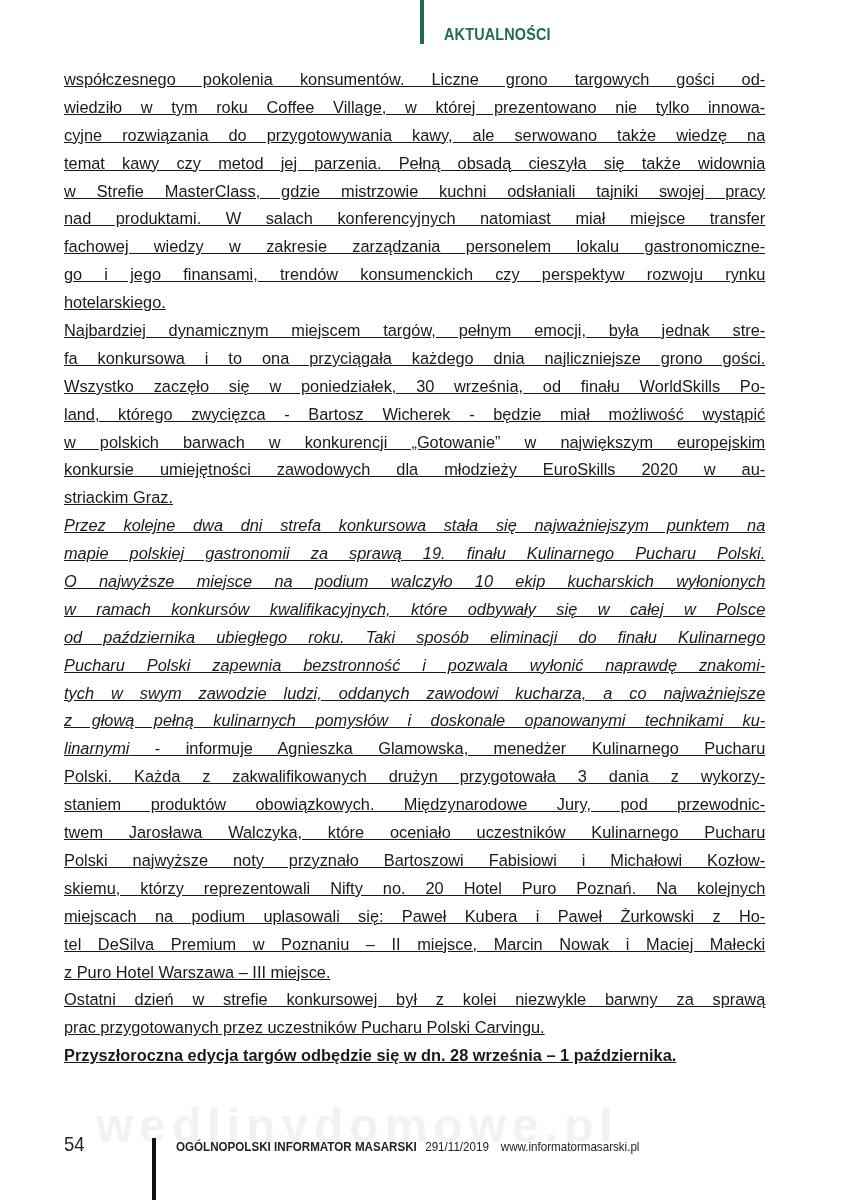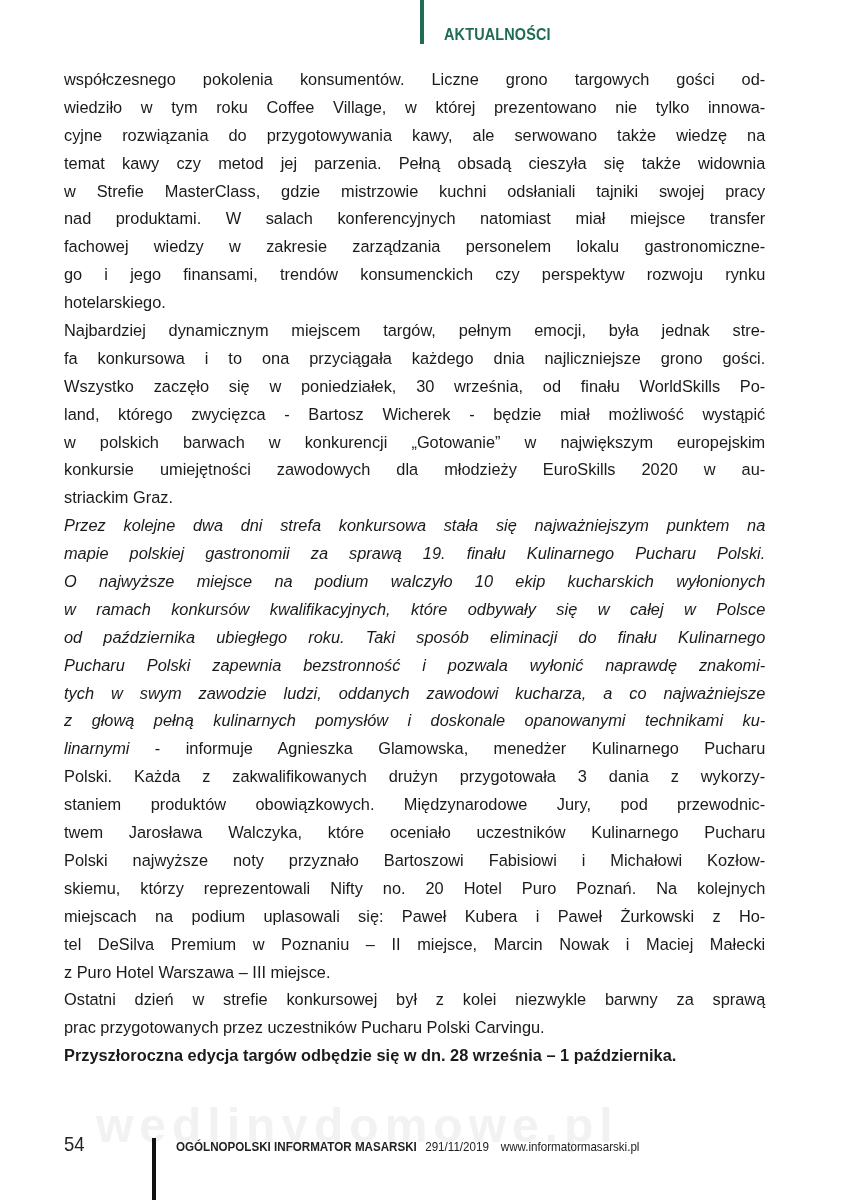--- a/index.html
+++ b/index.html
@@ -1,19 +1,19 @@
 <!DOCTYPE html>
 <html><head>
 <meta charset="utf-8">
 <style>
   html, body { margin: 0; padding: 0; background: #ffffff; }
   body { width: 843px; height: 1200px; position: relative; overflow: hidden; font-family: "Liberation Sans", sans-serif; color: #1a1a1a; }
   .header-bar { position: absolute; left: 420px; top: 0; width: 4px; height: 44px; background: #1f6b55; }
   .section-title { position: absolute; left: 444px; top: 26px; font-size: 16px; font-weight: bold; color: #1f6b55; letter-spacing: 0.2px; transform: scaleX(0.9); transform-origin: left; }
-  .body { position: absolute; left: 64px; top: 66px; width: 702px; }
+  .body { position: absolute; left: 64px; top: 66px; width: 702px; text-decoration: underline; }
   .line { display: block; font-size: 17.4px; line-height: 27.9px; height: 27.9px; text-align: justify; text-align-last: justify; white-space: nowrap; overflow: visible; transform: scaleX(0.94); transform-origin: left; width: 746px; }
   .line.last { text-align-last: left; }
   .it { font-style: italic; }
   .bold { font-weight: bold; }
   .watermark { position: absolute; left: 96px; top: 1098px; font-size: 48px; font-weight: bold; color: #f2f2f2; letter-spacing: 6px; font-family: "Liberation Sans", sans-serif; }
   .page-number { position: absolute; left: 64px; top: 1132px; font-size: 21px; color: #222; transform: scaleX(0.88); transform-origin: left; }
   .footer-bar { position: absolute; left: 152px; top: 1138px; width: 4px; height: 62px; background: #111; }
   .footer-text { position: absolute; left: 176px; top: 1139px; font-size: 13.5px; color: #222; white-space: nowrap; transform: scaleX(0.86); transform-origin: left; }
   .footer-text .pub { font-weight: bold; margin-right: 6px; }
   .footer-text .issue { margin-right: 10px; }

